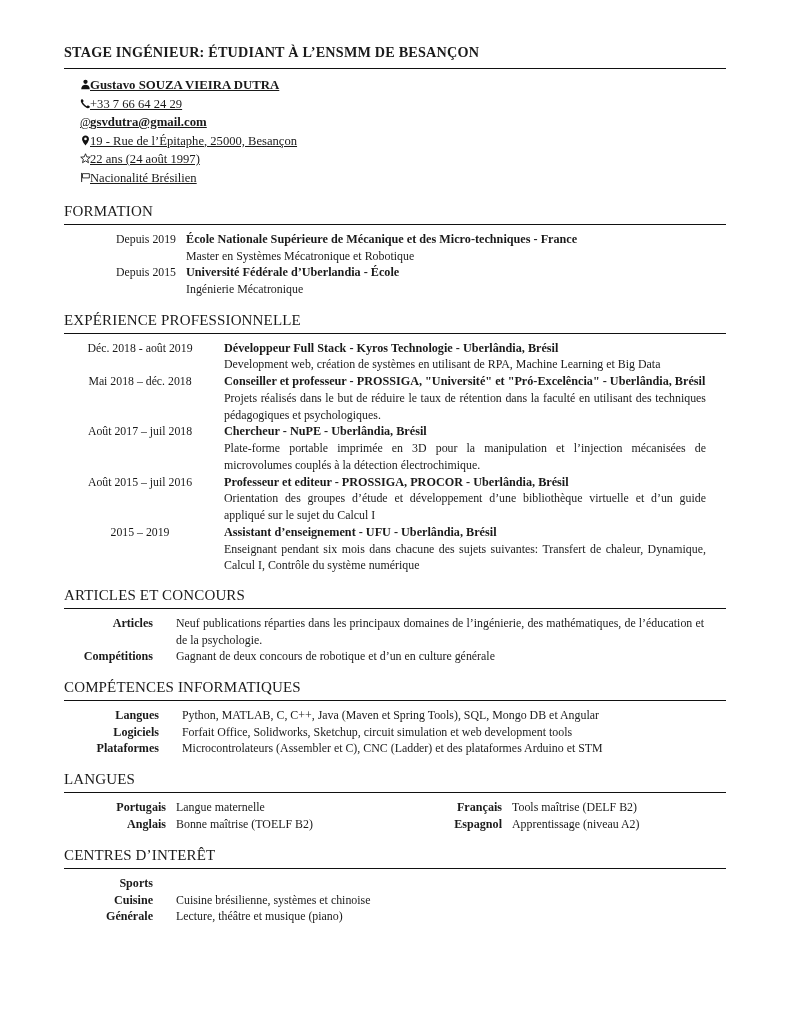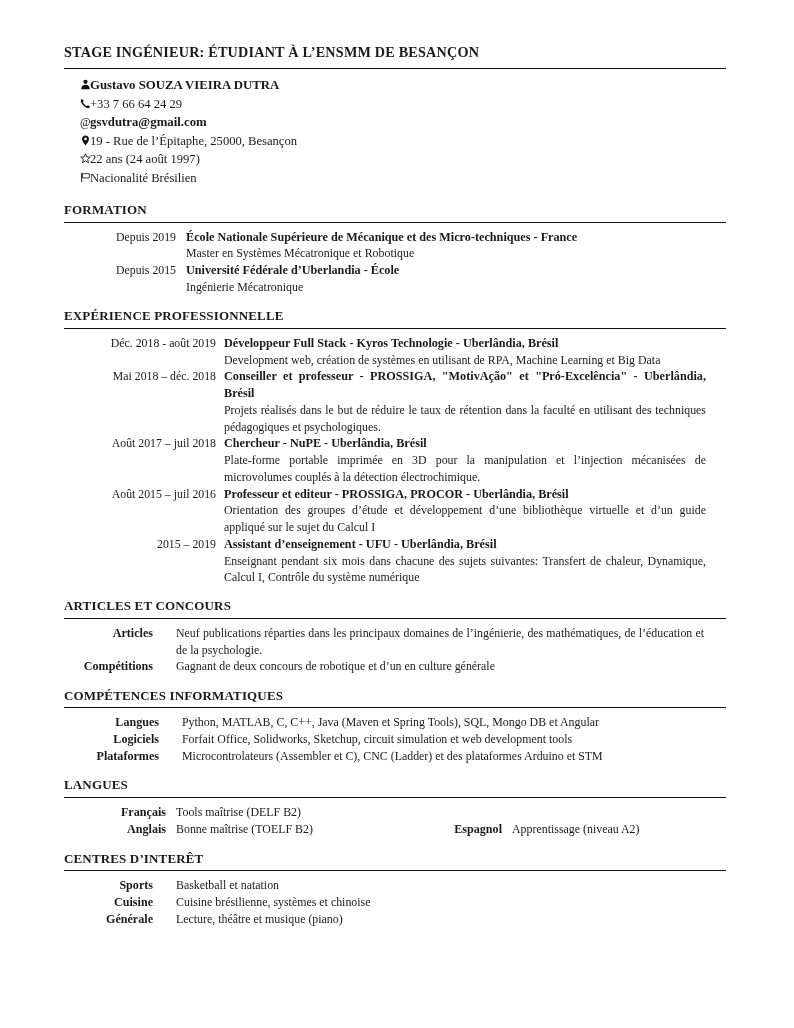--- a/index.html
+++ b/index.html
@@ -46,20 +46,21 @@
 
   
   .contact {
     margin-top: 9px;
     margin-bottom: 4px;
   }
   .contact-row {
     display: flex;
     align-items: baseline;
     height: 18.5px;
+    text-decoration: underline;
   }
   .contact-icon {
     width: 26px;
     flex: 0 0 26px;
     padding-left: 16px;
     box-sizing: border-box;
     font-size: 11.5px;
     line-height: 1;
     color: #111;
     text-align: left;
@@ -69,22 +70,22 @@
     font-size: 12.6px;
     line-height: 1.25;
   }
   .contact-text.strong { font-weight: bold; font-size: 12.8px; }
 
   
   .section {
     margin-top: 13px;
   }
   .section-title {
-    font-size: 13px;
-    font-weight: bold;
+    font-size: 15px;
+    font-weight: normal;
     letter-spacing: 0.15px;
     margin: 0 0 4px 0;
     line-height: 1.2;
   }
   .section-body {
     margin-top: 6px;
   }
 
   
   .entry {
@@ -94,21 +95,21 @@
   }
   .entry-date {
     flex: 0 0 128px;
     width: 128px;
     font-size: 11.8px;
     line-height: 1.38;
     padding-right: 10px;
     box-sizing: border-box;
   }
   .entry-date.right { text-align: right; }
-  .entry-date.left  { text-align: right; }
+  .entry-date.left  { text-align: center; }
   .entry-main {
     flex: 1 1 auto;
     min-width: 0;
   }
   .entry-head {
     font-size: 12.2px;
     font-weight: bold;
     line-height: 1.38;
     text-align: justify;
   }
@@ -283,21 +284,21 @@
         <div class="entry-date left">Déc. 2018 - août 2019</div>
         <div class="entry-main">
           <div class="entry-head">Développeur Full Stack - Kyros Technologie - Uberlândia, Brésil</div>
           <div class="entry-desc">Development web, création de systèmes en utilisant de RPA, Machine Learning et Big Data</div>
         </div>
       </div>
 
       <div class="entry">
         <div class="entry-date left">Mai 2018 – déc. 2018</div>
         <div class="entry-main">
-          <div class="entry-head justify">Conseiller et professeur - PROSSIGA, "MotivAção" et "Pró-Excelência" - Uberlândia, Brésil</div>
+          <div class="entry-head justify">Conseiller et professeur - PROSSIGA, "Université" et "Pró-Excelência" - Uberlândia, Brésil</div>
           <div class="entry-desc">Projets réalisés dans le but de réduire le taux de rétention dans la faculté en utilisant des techniques pédagogiques et psychologiques.</div>
         </div>
       </div>
 
       <div class="entry">
         <div class="entry-date left">Août 2017 – juil 2018</div>
         <div class="entry-main">
           <div class="entry-head">Chercheur - NuPE - Uberlândia, Brésil</div>
           <div class="entry-desc">Plate-forme portable imprimée en 3D pour la manipulation et l’injection mécanisées de microvolumes couplés à la détection électrochimique.</div>
         </div>
@@ -362,20 +363,24 @@
 
     </div>
   </div>
 
   <div class="section langs">
     <div class="section-title">LANGUES</div>
     <hr class="rule-thin">
     <div class="section-body">
 
       <div class="lang-row">
+        <div class="lang-cell c1">
+          <div class="lang-label">Portugais</div>
+          <div class="lang-value">Langue maternelle</div>
+        </div>
         <div class="lang-cell c2">
           <div class="lang-label">Français</div>
           <div class="lang-value">Tools maîtrise (DELF B2)</div>
         </div>
       </div>
 
       <div class="lang-row">
         <div class="lang-cell c1">
           <div class="lang-label">Anglais</div>
           <div class="lang-value">Bonne maîtrise (TOELF B2)</div>
@@ -389,21 +394,20 @@
     </div>
   </div>
 
   <div class="section interests">
     <div class="section-title">CENTRES D’INTERÊT</div>
     <hr class="rule-thin">
     <div class="section-body">
 
       <div class="lv">
         <div class="lv-label">Sports</div>
-        <div class="lv-value">Basketball et natation</div>
       </div>
 
       <div class="lv">
         <div class="lv-label">Cuisine</div>
         <div class="lv-value">Cuisine brésilienne, systèmes et chinoise</div>
       </div>
 
       <div class="lv">
         <div class="lv-label">Générale</div>
         <div class="lv-value">Lecture, théâtre et musique (piano)</div>

